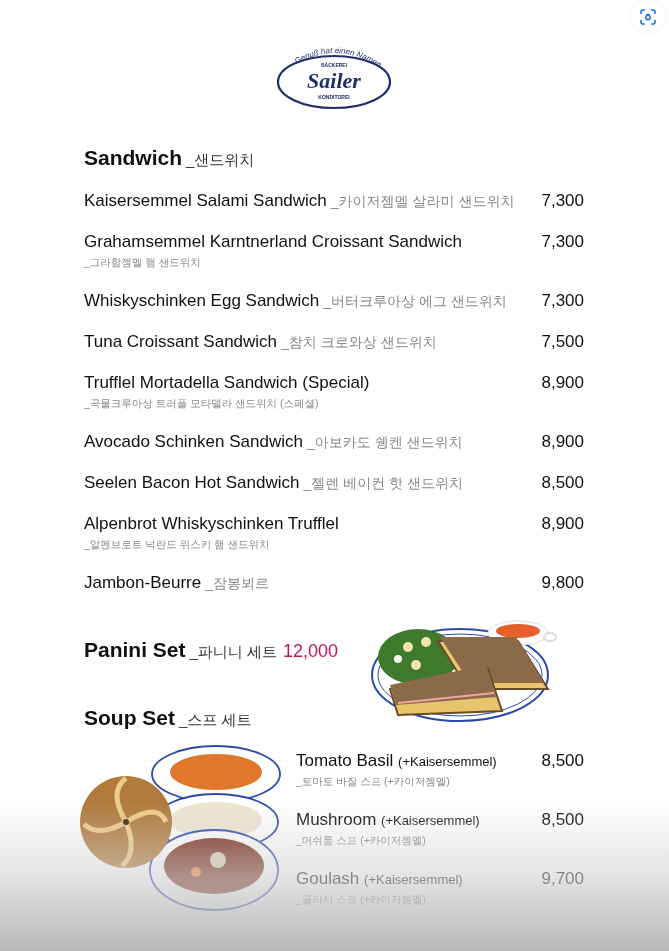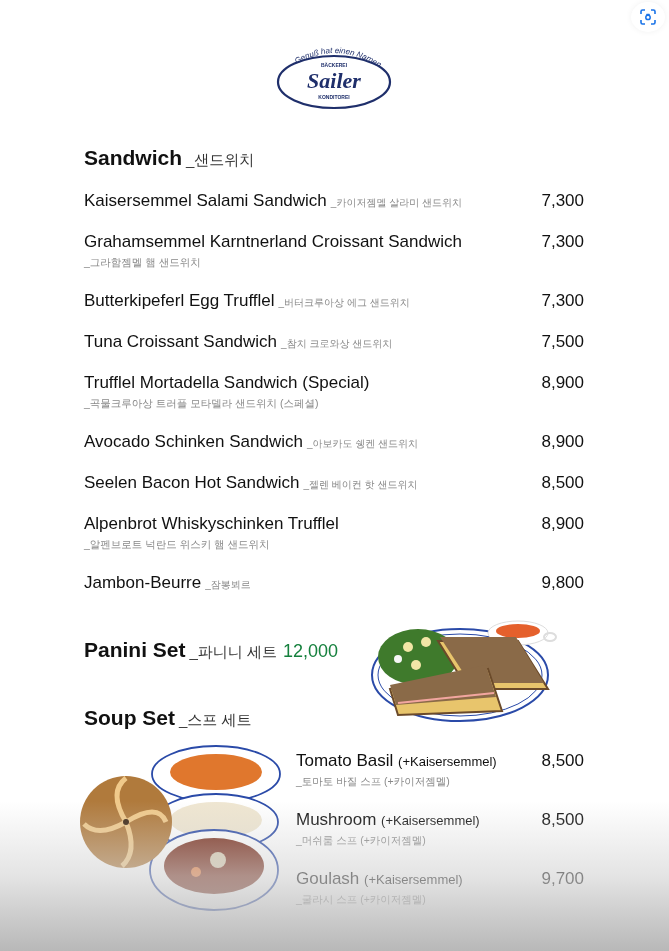--- a/index.html
+++ b/index.html
@@ -15,24 +15,24 @@
     border-radius: 50%; background: #fff; box-shadow: 0 0 6px rgba(0,0,0,0.06);
     display: flex; align-items: center; justify-content: center; cursor: pointer;
   }
   .logo { position: absolute; left: 276px; top: 44px; width: 116px; height: 66px; }
   .logo svg { width: 100%; height: 100%; }
   .section-title {
     position: absolute; left: 84px; font-weight: 700; font-size: 21px; color: #111;
     white-space: nowrap;
   }
   .section-title .ko { font-weight: 400; font-size: 15px; color: #333; margin-left: 4px; }
-  .section-title .price { font-weight: 400; font-size: 18px; color: #15803d; margin-left: 6px; }
+  .section-title .price { font-weight: 400; font-size: 18px; color: #be185d; margin-left: 6px; }
   .item { position: absolute; left: 84px; width: 500px; }
   .item .name { font-size: 17px; color: #111; white-space: nowrap; }
-  .item .ko-inline { font-size: 10px; color: #888; margin-left: 4px; }
+  .item .ko-inline { font-size: 14px; color: #888; margin-left: 4px; }
   .item .ko-below { font-size: 10.5px; color: #888; margin-top: 4px; white-space: nowrap; }
   .item .price { position: absolute; right: 0; top: 0; font-size: 17px; color: #111; }
   .soup-item { position: absolute; left: 296px; width: 288px; }
   .soup-item .name { font-size: 17px; color: #111; white-space: nowrap; }
   .soup-item .name .extra { font-size: 13px; }
   .soup-item .ko-below { font-size: 10.5px; color: #888; margin-top: 4px; white-space: nowrap; }
   .soup-item .price { position: absolute; right: 0; top: 0; font-size: 17px; }
   .panini-img { position: absolute; left: 368px; top: 597px; width: 192px; height: 135px; }
   .soup-img { position: absolute; left: 78px; top: 742px; width: 210px; height: 180px; }
   .bottom-fade {
@@ -76,21 +76,21 @@
     <span class="price">7,300</span>
   </div>
 
   <div class="item" style="top:232px;">
     <div class="name">Grahamsemmel Karntnerland Croissant Sandwich</div>
     <div class="ko-below">_그라함젬멜 햄 샌드위치</div>
     <span class="price">7,300</span>
   </div>
 
   <div class="item" style="top:291px;">
-    <span class="name">Butterkipeferl Egg Trufflel</span><span class="ko-inline">_버터크루아상 에그 샌드위치</span>
+    <span class="name">Whiskyschinken Egg Sandwich</span><span class="ko-inline">_버터크루아상 에그 샌드위치</span>
     <span class="price">7,300</span>
   </div>
 
   <div class="item" style="top:332px;">
     <span class="name">Tuna Croissant Sandwich</span><span class="ko-inline">_참치 크로와상 샌드위치</span>
     <span class="price">7,500</span>
   </div>
 
   <div class="item" style="top:373px;">
     <div class="name">Trufflel Mortadella Sandwich (Special)</div>

